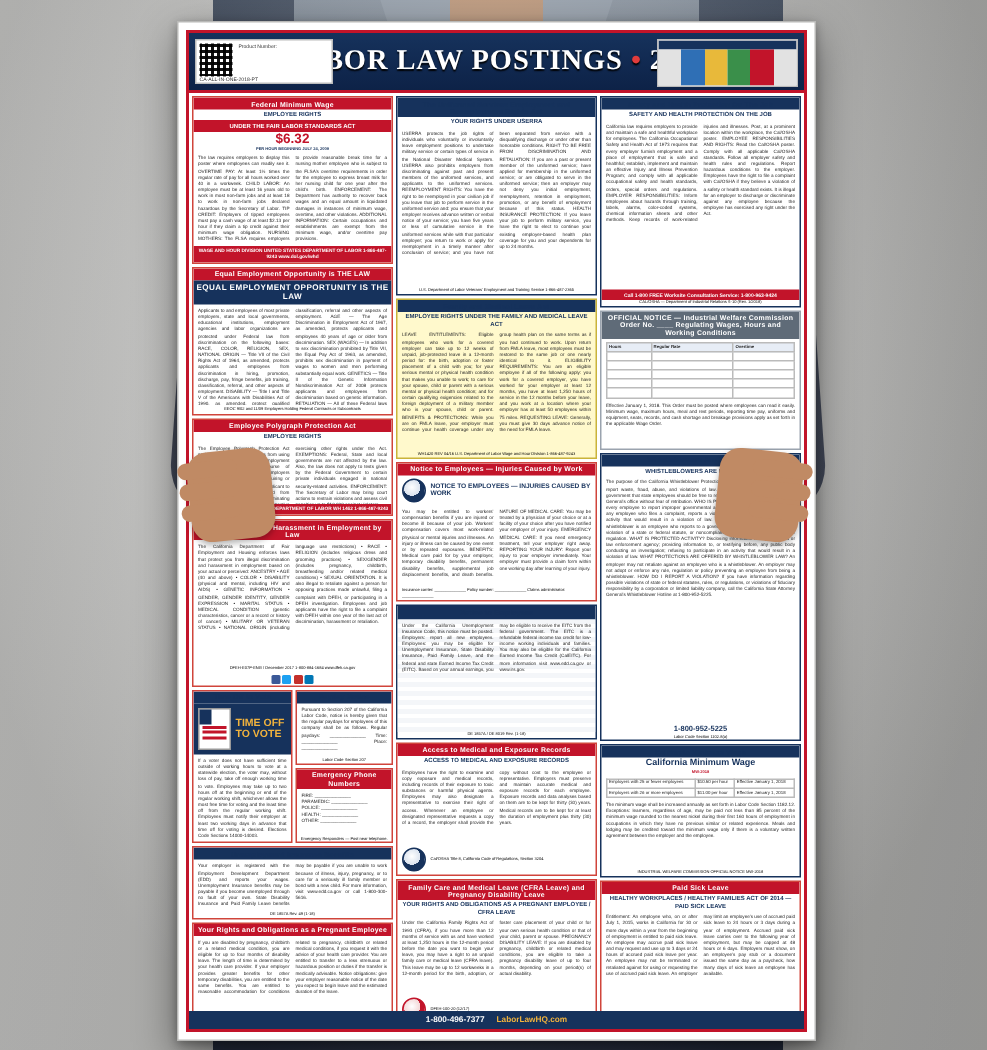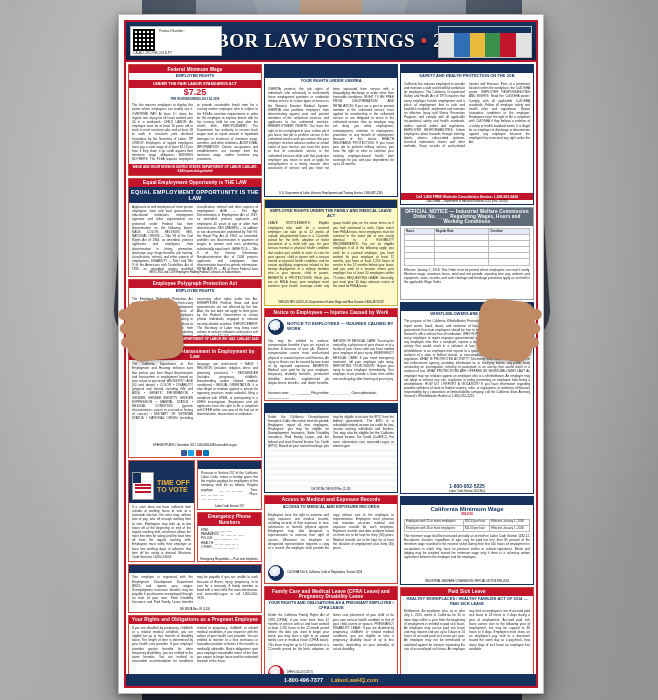--- a/index.html
+++ b/index.html
@@ -224,21 +224,21 @@
       </div>
 
       <div class="cols">
 
         <div class="col">
 
           <div class="panel" style="flex:2.6">
             <div class="p-hd">Federal Minimum Wage</div>
             <div class="p-sub">EMPLOYEE RIGHTS</div>
             <div class="redstrip">UNDER THE FAIR LABOR STANDARDS ACT</div>
-            <div class="minwage-big">$7.25</div>
+            <div class="minwage-big">$6.32</div>
             <div class="center tiny bold navy">PER HOUR  BEGINNING JULY 24, 2009</div>
             <div class="p-body twocol">The law requires employers to display this poster where employees can readily see it. OVERTIME PAY: At least 1½ times the regular rate of pay for all hours worked over 40 in a workweek. CHILD LABOR: An employee must be at least 16 years old to work in most non-farm jobs and at least 18 to work in non-farm jobs declared hazardous by the Secretary of Labor. TIP CREDIT: Employers of tipped employees must pay a cash wage of at least $2.13 per hour if they claim a tip credit against their minimum wage obligation. NURSING MOTHERS: The FLSA requires employers to provide reasonable break time for a nursing mother employee who is subject to the FLSA's overtime requirements in order for the employee to express breast milk for her nursing child for one year after the child's birth. ENFORCEMENT: The Department has authority to recover back wages and an equal amount in liquidated damages in instances of minimum wage, overtime, and other violations. ADDITIONAL INFORMATION: Certain occupations and establishments are exempt from the minimum wage, and/or overtime pay provisions.</div>
             <div class="redstrip" style="font-size:3.2px">WAGE AND HOUR DIVISION  UNITED STATES DEPARTMENT OF LABOR  1-866-487-9243  www.dol.gov/whd</div>
           </div>
 
           <div class="panel" style="flex:2.3">
             <div class="p-hd">Equal Employment Opportunity is THE LAW</div>
             <div class="eeo-band">EQUAL EMPLOYMENT OPPORTUNITY IS THE LAW</div>
             <div class="p-body twocol">Applicants to and employees of most private employers, state and local governments, educational institutions, employment agencies and labor organizations are protected under Federal law from discrimination on the following bases: RACE, COLOR, RELIGION, SEX, NATIONAL ORIGIN — Title VII of the Civil Rights Act of 1964, as amended, protects applicants and employees from discrimination in hiring, promotion, discharge, pay, fringe benefits, job training, classification, referral, and other aspects of employment. DISABILITY — Title I and Title V of the Americans with Disabilities Act of 1990, as amended, protect qualified individuals from discrimination on the basis of disability in hiring, promotion, discharge, pay, fringe benefits, job training, classification, referral and other aspects of employment. AGE — The Age Discrimination in Employment Act of 1967, as amended, protects applicants and employees 40 years of age or older from discrimination. SEX (WAGES) — In addition to sex discrimination prohibited by Title VII, the Equal Pay Act of 1963, as amended, prohibits sex discrimination in payment of wages to women and men performing substantially equal work. GENETICS — Title II of the Genetic Information Nondiscrimination Act of 2008 protects applicants and employees from discrimination based on genetic information. RETALIATION — All of these Federal laws prohibit covered entities from retaliating against a person who files a charge of discrimination.</div>
             <div class="tiny center" style="padding:1px">EEOC 9/02 and 11/09  Employers Holding Federal Contracts or Subcontracts</div>

